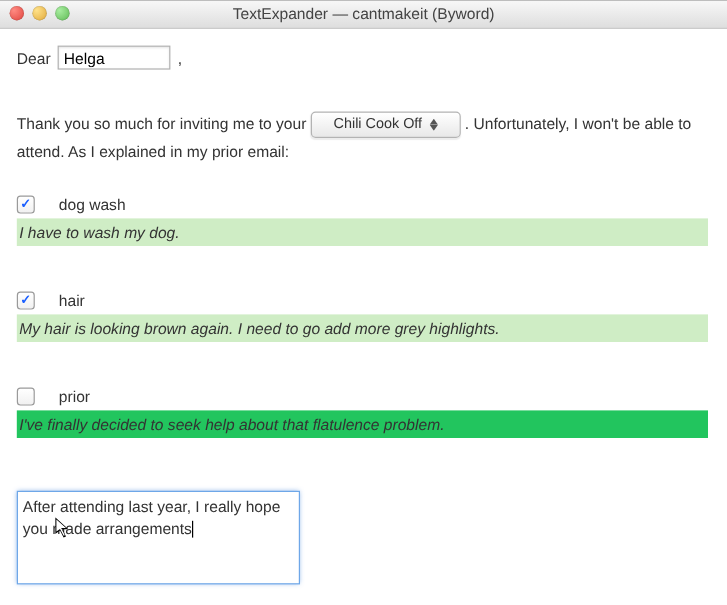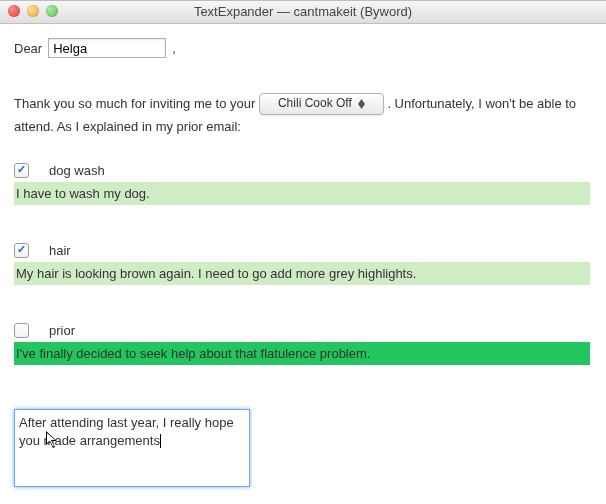--- a/index.html
+++ b/index.html
@@ -48,21 +48,21 @@
   .content {
     padding: 14px 14px 0 14px;
     box-sizing: border-box;
   }
   input[type=text].name-field {
     font: inherit;
     padding: 2px 4px;
     border: 1px solid #b0b0b0;
     border-radius: 0;
     height: 20px;
-    width: 118px;
+    width: 94px;
     box-sizing: border-box;
     box-shadow: 0 1px 2px rgba(0,0,0,.1) inset;
     background: #fff;
   }
   .dear-row { display: flex; align-items: center; gap: 6px; }
   .intro { margin-top: 34px; line-height: 1.7; }
   .intro span { vertical-align: middle; }
   .select-wrap {
     display: inline-flex;
     align-items: center;
@@ -101,20 +101,21 @@
     color: #1a5fff;
     font-weight: bold;
     position: relative; top: -1px;
   }
   .band {
     margin-top: 4px;
     padding: 4px 4px 4px 2px;
     font-size: 13px;
     box-sizing: border-box;
     width: 576px;
+    font-style: italic;
   }
   .band.green { background: #cfedc5; }
   .band.red   { background: #22c55e; }
   .freeform {
     margin-top: 44px;
     width: 236px;
     height: 78px;
     border: 1px solid #6ea7e8;
     box-shadow: 0 0 4px rgba(80,140,220,.7);
     padding: 4px 4px;

